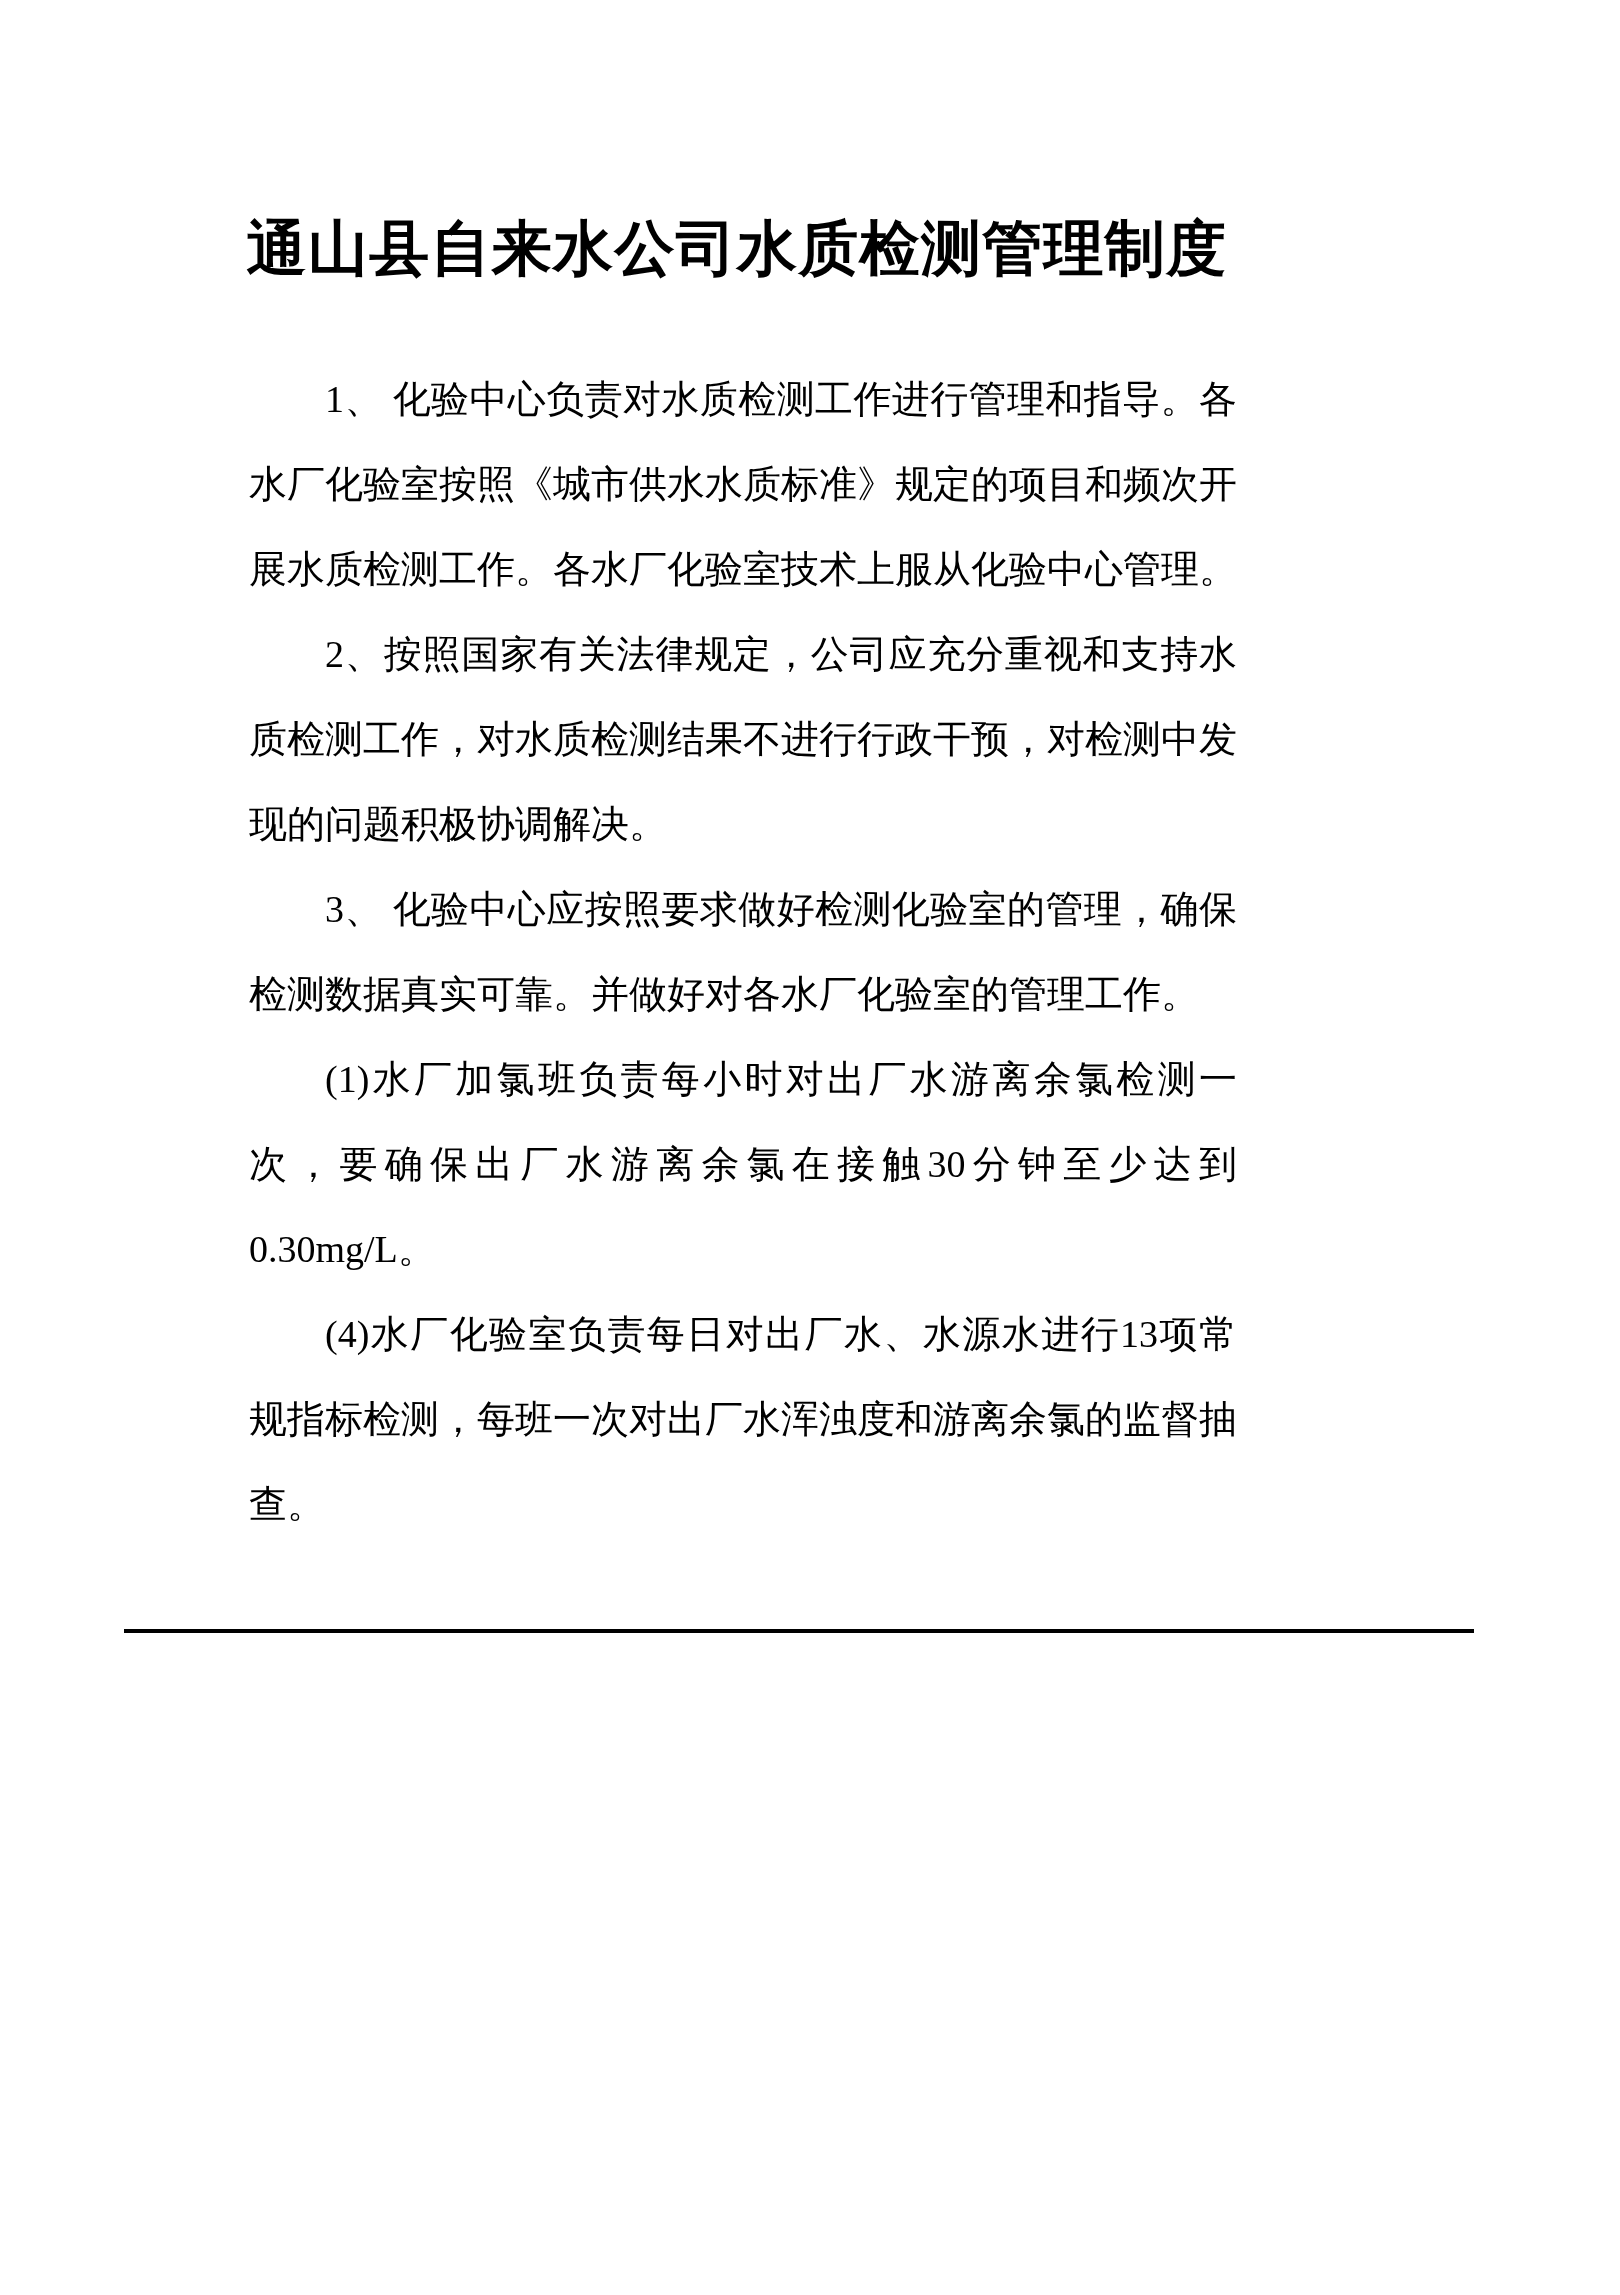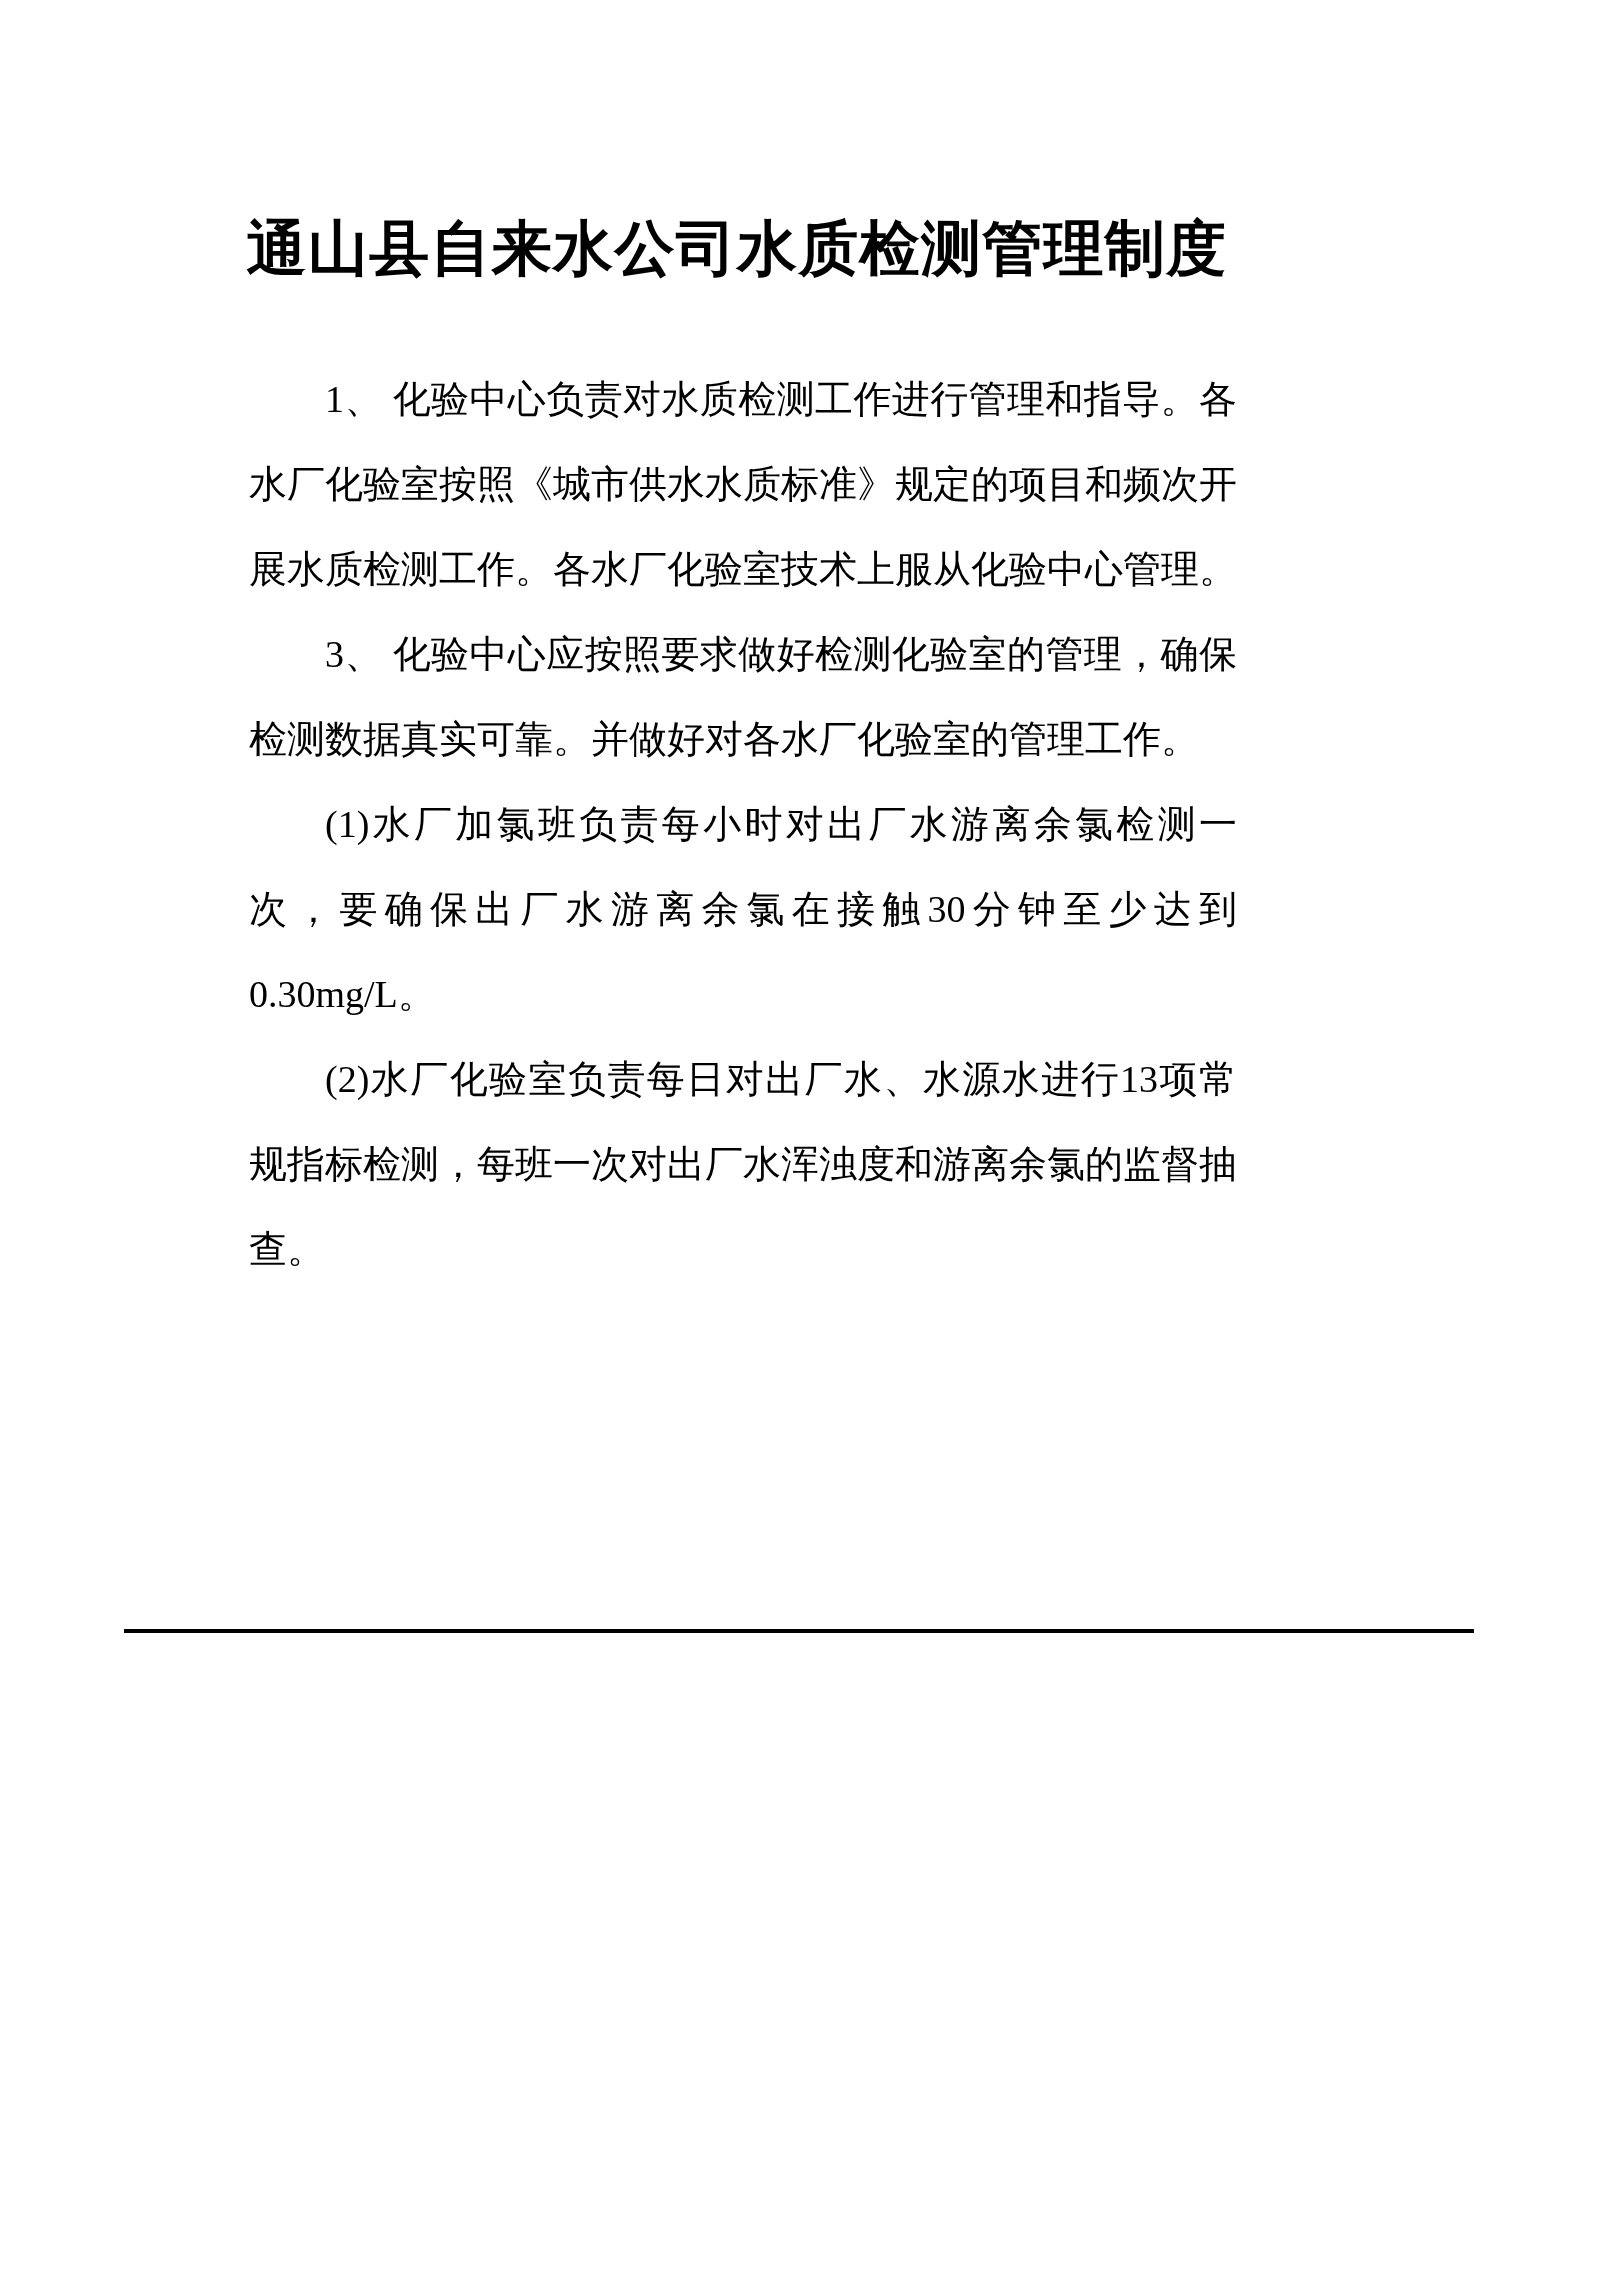--- a/index.html
+++ b/index.html
@@ -49,21 +49,22 @@
 </style>
 </head>
 <body>
 
 <div class="page">
 
   <h1 class="doc-title">通山县自来水公司水质检测管理制度</h1>
 
   <div class="doc-body">
     <p>1、 化验中心负责对水质检测工作进行管理和指导。各水厂化验室按照《城市供水水质标准》规定的项目和频次开展水质检测工作。各水厂化验室技术上服从化验中心管理。</p>
+    <p>2、按照国家有关法律规定，公司应充分重视和支持水质检测工作，对水质检测结果不进行行政干预，对检测中发现的问题积极协调解决。</p>
     <p>3、 化验中心应按照要求做好检测化验室的管理，确保检测数据真实可靠。并做好对各水厂化验室的管理工作。</p>
     <p>(1)水厂加氯班负责每小时对出厂水游离余氯检测一次，要确保出厂水游离余氯在接触30分钟至少达到0.30mg/L。</p>
-    <p>(2)水厂化验室负责每日对出厂水、水源水进行13项常规指标检测，每班一次对出厂水浑浊度和游离余氯的监督抽查。</p>
+    <p>(4)水厂化验室负责每日对出厂水、水源水进行13项常规指标检测，每班一次对出厂水浑浊度和游离余氯的监督抽查。</p>
   </div>
 
   <div class="divider"></div>
 
 </div>
 
 
 </body></html>

